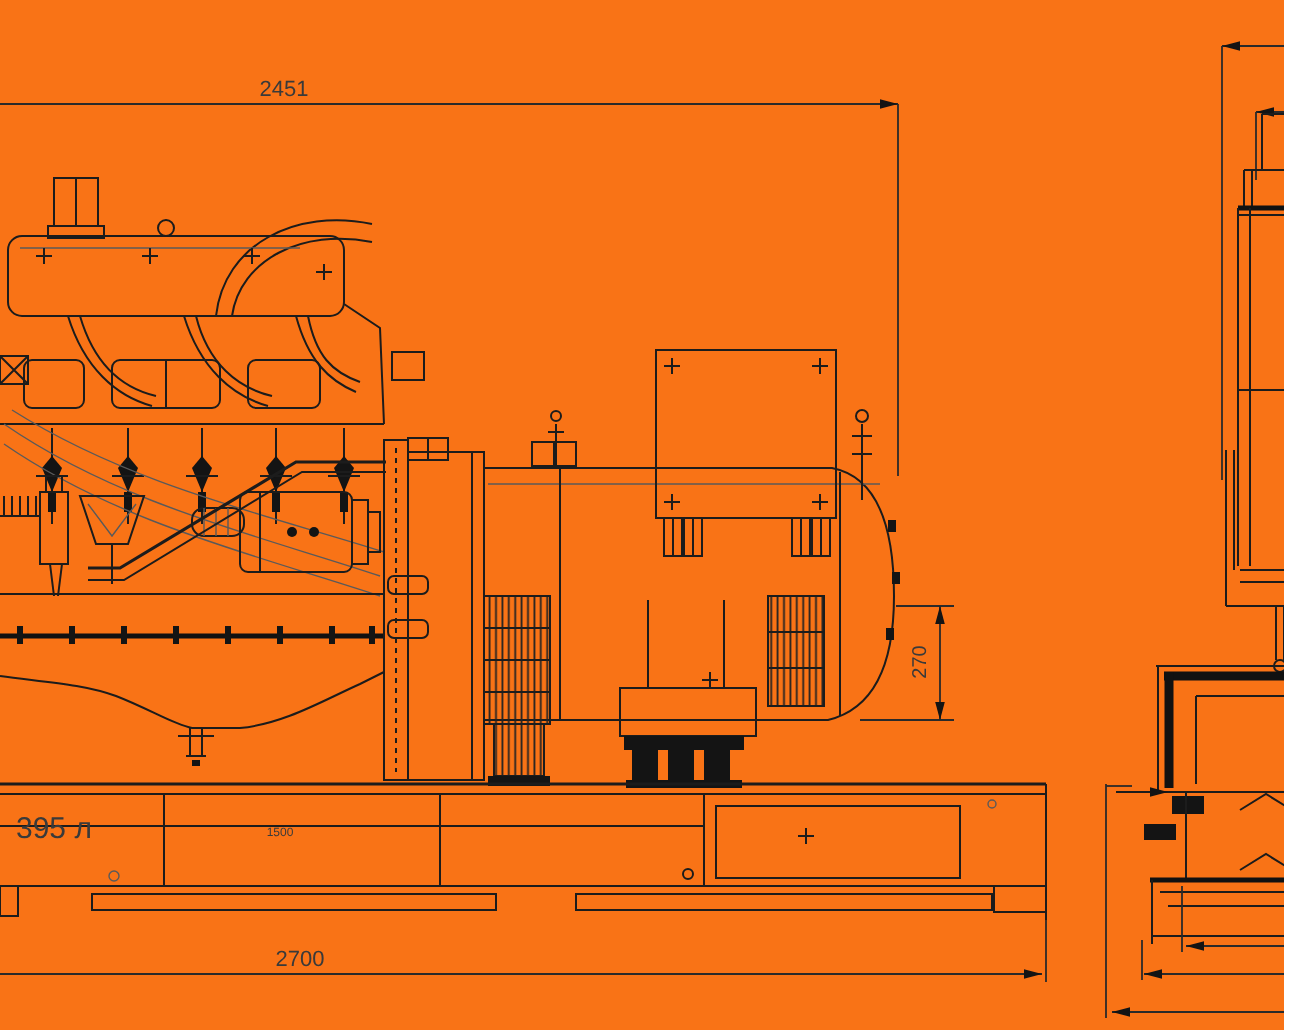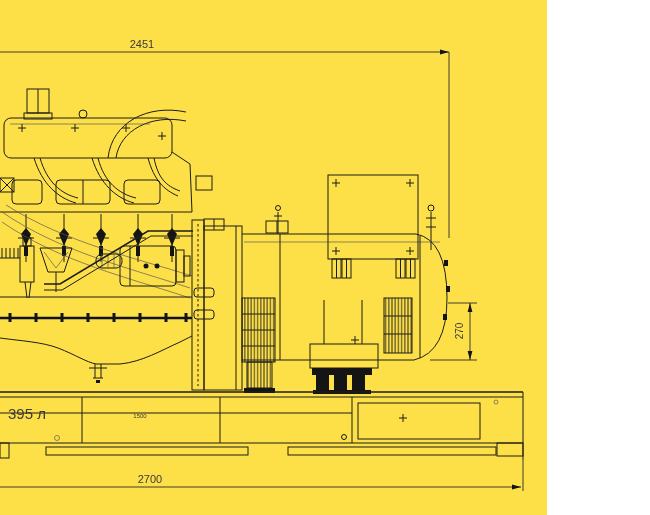--- a/index.html
+++ b/index.html
@@ -1,16 +1,16 @@
 <!DOCTYPE html>
 <html><head>
 <meta charset="utf-8">
 <style>
   html,body{margin:0;padding:0;background:#ffffff;}
-  .canvas{position:relative;width:547px;height:515px;background:#fde047;overflow:hidden;}
+  .canvas{position:relative;width:642px;height:515px;background:#f97316;overflow:hidden;}
   svg{display:block;}
   .ln{stroke:#1c1c1c;stroke-width:1;fill:none;stroke-linecap:butt;}
   .md{stroke:#1c1c1c;stroke-width:1.6;fill:none;}
   .thick{stroke:#111;stroke-width:2.4;fill:none;}
   .fat{stroke:#111;stroke-width:4.5;fill:none;}
   .thin{stroke:#5a5a5a;stroke-width:0.7;fill:none;}
   .blk{fill:#141414;stroke:none;}
   .dimtxt{font-family:"Liberation Sans","DejaVu Sans",sans-serif;fill:#3a3a3a;}
   .dimline{stroke:#2a2a2a;stroke-width:0.9;fill:none;}
 </style>

